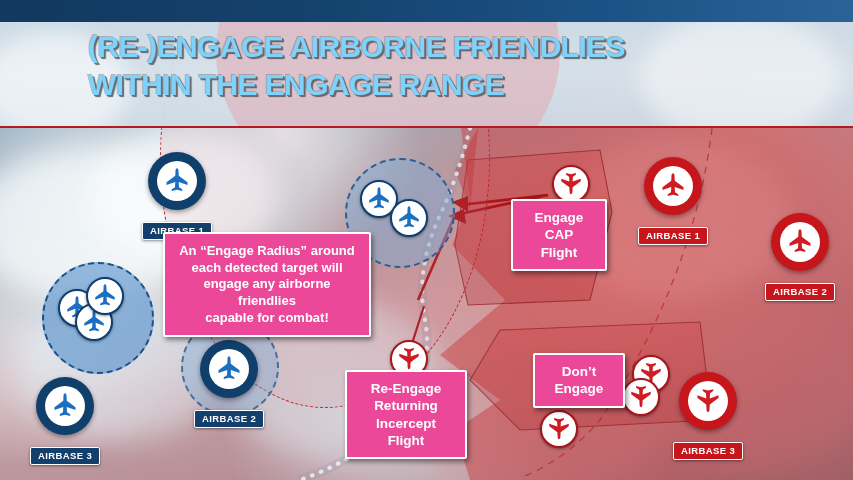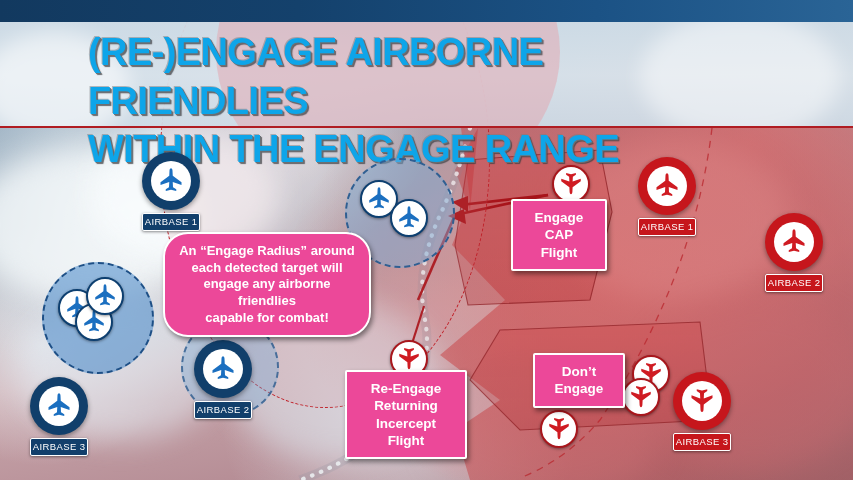--- a/index.html
+++ b/index.html
@@ -44,23 +44,23 @@
     border-radius:50%;
     background:rgba(226,170,178,.55);
   }
   .header-rule {
     position:absolute; left:0; top:126px; width:853px; height:2px; background:#b01c22;
   }
 
   
   .title {
     position:absolute; left:88px; top:28px; width:640px;
-    font-weight:bold; font-size:38px; line-height:1.28;
+    font-weight:bold; font-size:30px; line-height:1.28;
     letter-spacing:-.6px;
-    color:#0ea5e9;
+    color:#7dd3fc;
     text-shadow: 1px 1px 0 #6d6f72, 2px 2px 1px rgba(60,62,66,.75), -1px -1px 0 rgba(120,124,130,.5);
     white-space:pre-line;
     font-stretch:condensed;
   }
 
   
   .territory { position:absolute; inset:0; pointer-events:none; }
 
   
   .radius {
@@ -101,37 +101,37 @@
   .airbase.blue .disc { background:#113f6b; }
   .airbase.red  .disc { background:#c6161c; }
   .airbase .inner {
     width:40px; height:40px; border-radius:50%; background:#fff;
     display:flex; align-items:center; justify-content:center;
   }
   .airbase .inner svg { width:28px; height:28px; }
   .airbase.blue .inner svg { fill:#1b6fc0; }
   .airbase.red  .inner svg { fill:#cf1b22; }
   .airbase .tag {
-    margin-top:3px; padding:2px 1px 3px; border:1.5px solid #fff;
-    color:#fff; font-size:9.5px; font-weight:normal; letter-spacing:.4px;
+    margin-top:12px; padding:2px 7px 3px; border:1.5px solid #fff;
+    color:#fff; font-size:9.5px; font-weight:bold; letter-spacing:.4px;
     text-align:center; white-space:nowrap; border-radius:2px;
     box-shadow:0 1px 3px rgba(0,0,0,.45);
   }
   .airbase.blue .tag { background:#123f6b; }
   .airbase.red  .tag { background:#c6161c; }
 
   
   .callout {
     position:absolute; background:#ec4899; color:#fff;
     border:2px solid #fff; border-radius:2px;
     font-weight:bold; text-align:center;
     box-shadow:2px 3px 5px rgba(0,0,0,.45);
     line-height:1.28; white-space:pre-line;
   }
-  .callout.big   { font-size:13px; padding:9px 13px;border-radius:25px; }
+  .callout.big   { font-size:13px; padding:9px 13px; }
   .callout.small { font-size:13.5px; padding:8px 12px; }
 </style>
 </head>
 <body>
 
 <div id="stage">
 
   <div class="sky"></div>
 
   <div class="sky-wisp" style="left:-30px;top:150px;width:230px;height:150px;background:rgba(246,249,251,.75);"></div>

